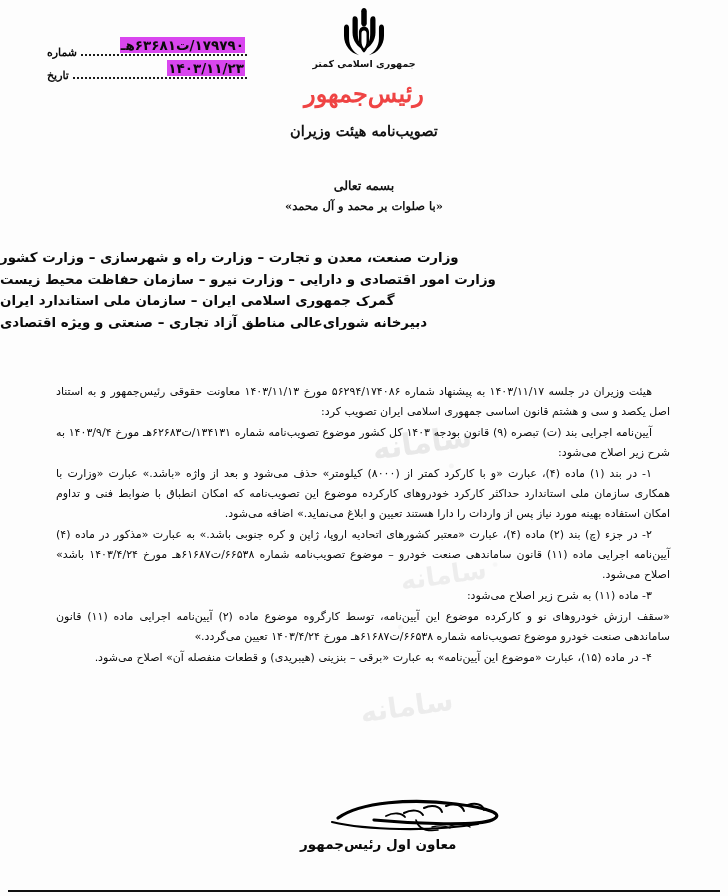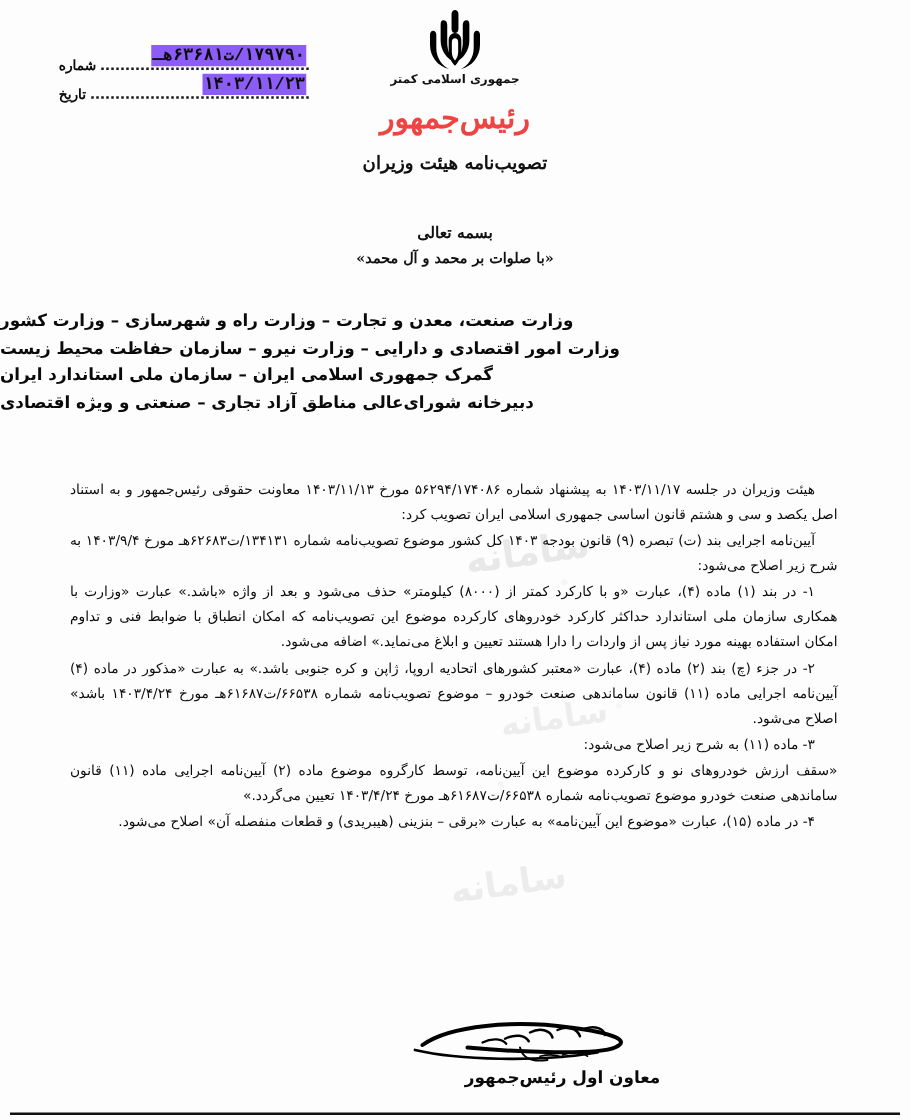--- a/index.html
+++ b/index.html
@@ -122,23 +122,22 @@
     height:14px;
   }
   .stamp-value{
     position:absolute;
     right:2px;
     bottom:1px;
     font-size:13.5px;
     font-weight:700;
     letter-spacing:.5px;
     white-space:nowrap;
-    background:#8b5cf6;
+    background:#d946ef;
     padding:0 1px;
-    font-family:Liberation Mono, monospace;
   }
 
   
   .invocation{
     position:relative;z-index:2;
     text-align:center;
     margin-top:4px;
   }
   .basmala{
     font-size:12.5px;
@@ -182,25 +181,25 @@
     text-indent:18px;
     text-align:justify;
     text-align-last:right;
   }
   .para.quote{text-indent:0;}
 
   
   .signature{
     position:absolute;
     z-index:3;
-    bottom:26px;
+    bottom:44px;
     right:auto;
     left:300px;
     width:300px;
-    text-align:center;
+    text-align:left;
   }
   .sig-mark{
     position:relative;
     height:42px;
     width:260px;
     margin:0 auto;
   }
   .sig-mark svg{display:block;}
   .sig-title{
     font-size:13.5px;

